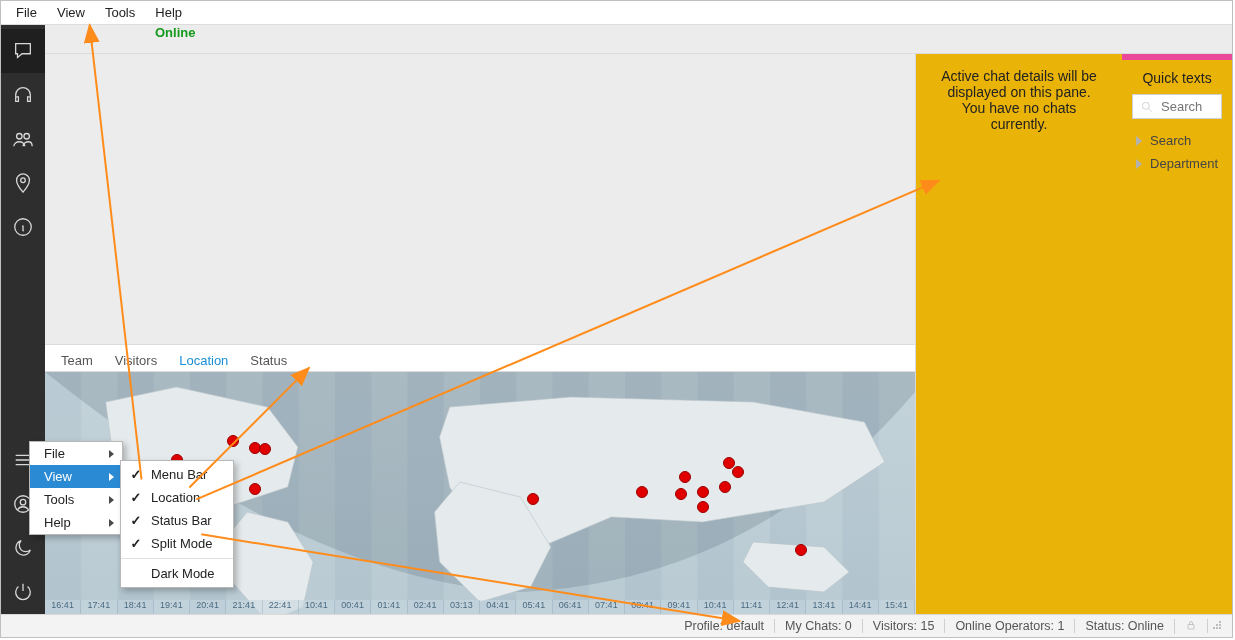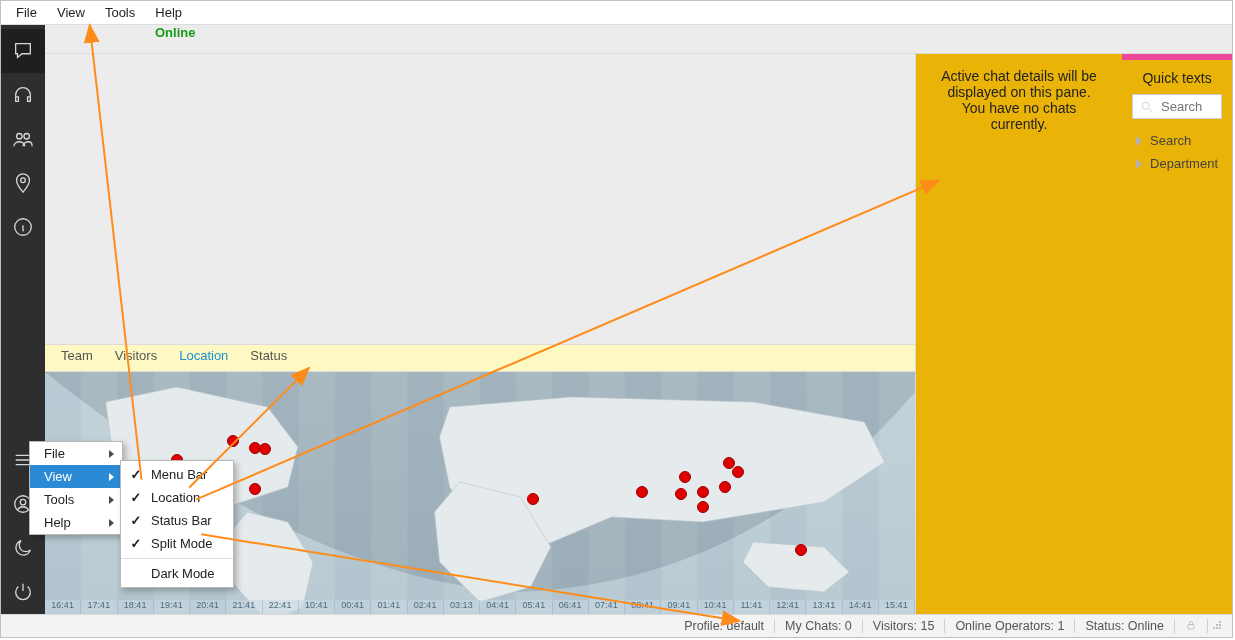--- a/index.html
+++ b/index.html
@@ -79,23 +79,23 @@
     flex:1;
     display:flex; flex-direction:column;
     min-width:0;
     background:#ececec;
   }
   .upper-pane {
     flex:1;
     background:#ececec;
   }
   .tabstrip {
-    display:flex; align-items:flex-start;
+    display:flex; align-items:flex-end;
     height:26px;
-    background:#fef9c3;
+    background:#ffffff;
     border-top:1px solid #dcdcdc;
     border-bottom:1px solid #dcdcdc;
     padding:0 6px;
     gap: 2px;
   }
   .tab {
     padding: 3px 10px;
     color:#555;
     cursor:default;
   }

